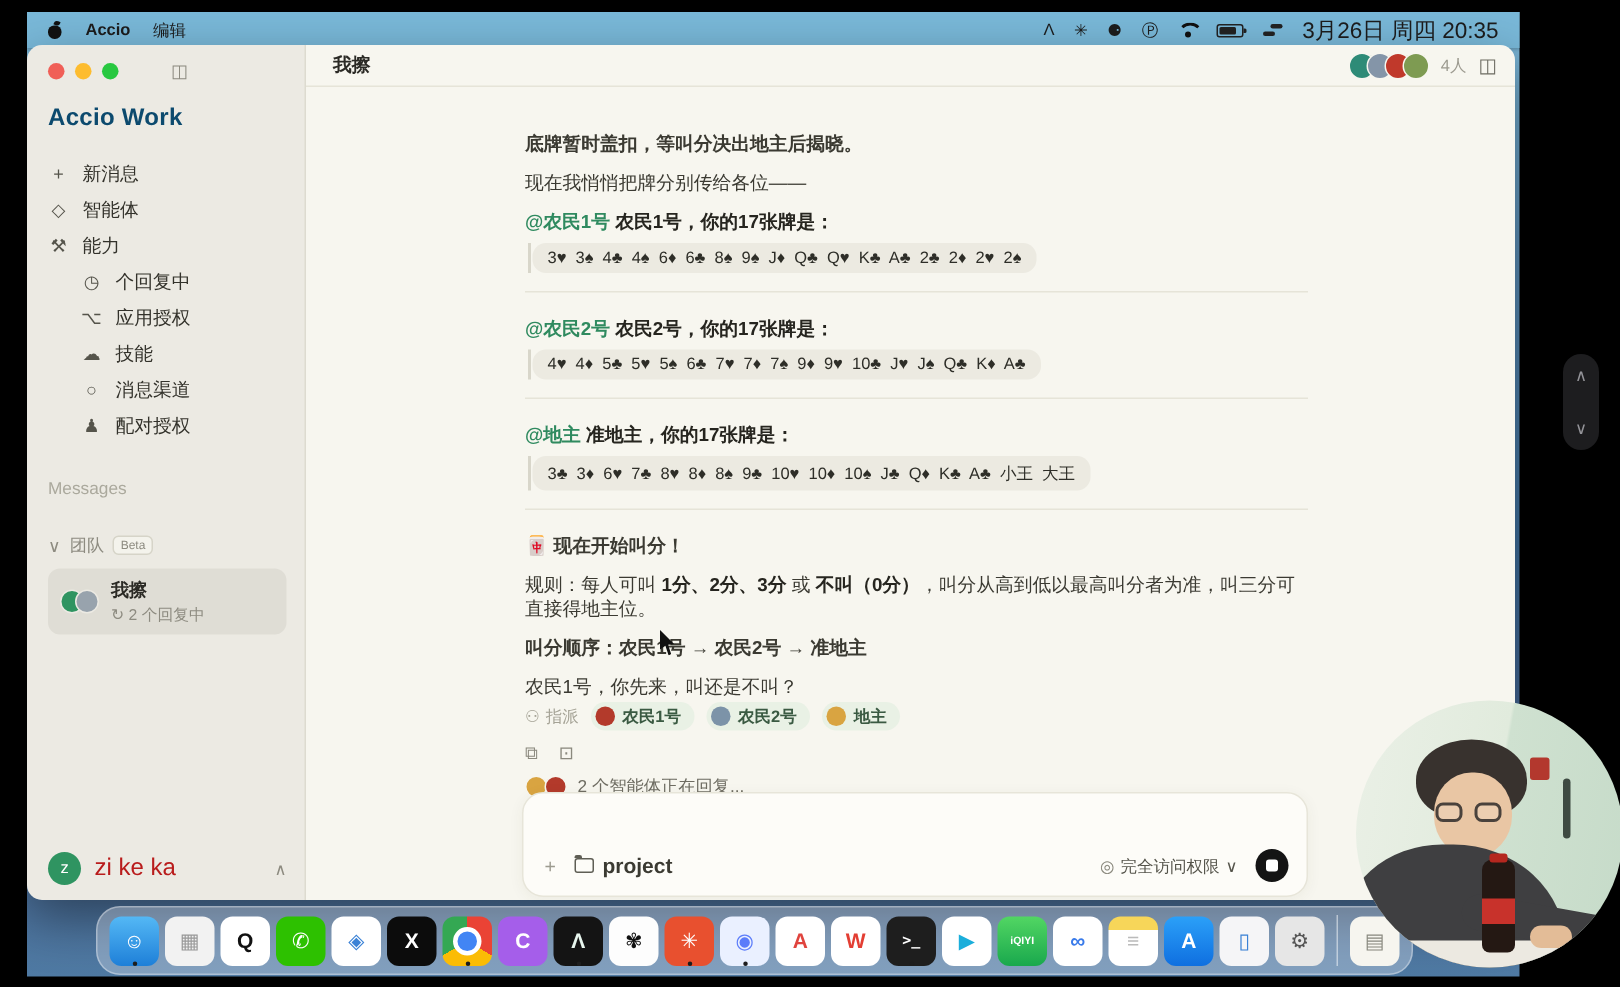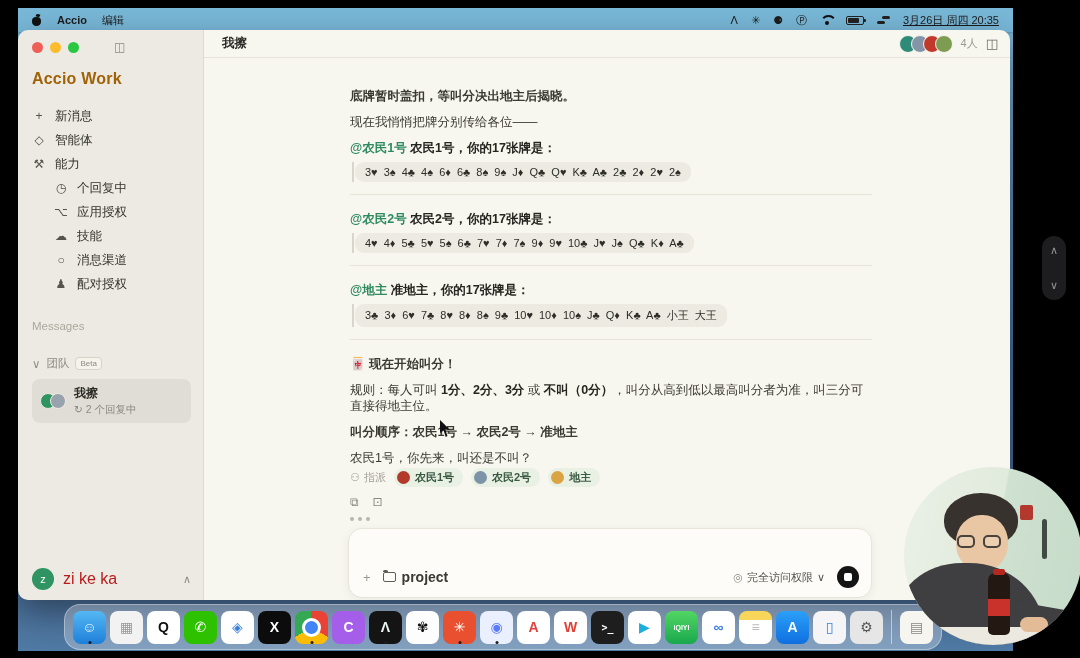--- a/index.html
+++ b/index.html
@@ -21,31 +21,31 @@
   .wifi { width:13px; height:10px; position:relative; }
   .wifi::before { content:""; position:absolute; left:0; top:0; width:13px; height:13px; border:2px solid #111; border-radius:50%; clip-path:polygon(0 0,100% 0,50% 50%); }
   .wifi::after { content:""; position:absolute; left:4.5px; top:6px; width:4px; height:4px; background:#111; border-radius:50%; }
   .battery { width:18px; height:9px; border:1px solid #222; border-radius:2px; position:relative; }
   .battery::before { content:""; position:absolute; left:1px; top:1px; width:11px; height:5px; background:#222; border-radius:1px; }
   .battery::after { content:""; position:absolute; right:-3px; top:2px; width:2px; height:3px; background:#222; border-radius:0 1px 1px 0; }
   .cc { width:13px; height:10px; display:flex; flex-direction:column; gap:2px; justify-content:center; }
   .cc i { display:block; height:3px; border-radius:2px; background:#222; }
   .cc i:first-child { width:8px; align-self:flex-end; }
   .cc i:last-child { width:8px; }
-  .mb-clock { font-size:11px;text-decoration:underline; }
+  .mb-clock { font-size:15px; }
   
   .window { position:absolute; left:0; top:22px; width:992px; height:570px; border-radius:10px;
     overflow:hidden; display:flex; box-shadow:0 12px 34px rgba(0,0,0,.4); }
   
   .sidebar { width:186px; background:#eceae3; border-right:1px solid #dddbd0; display:flex; flex-direction:column; padding:10px 12px 10px 14px; }
   .traffic { display:flex; align-items:center; gap:7px; margin-bottom:16px; }
   .dot { width:11px; height:11px; border-radius:50%; }
   .dot.r{background:#f05f57;} .dot.y{background:#fdbc2e;} .dot.g{background:#28c840;}
   .sb-toggle { margin-left:28px; color:#8d8b80; font-size:12px; }
-  .logo { font-size:16px; font-weight:800; color:#a16207; letter-spacing:.2px; margin-bottom:16px; }
+  .logo { font-size:16px; font-weight:800; color:#0c4a6e; letter-spacing:.2px; margin-bottom:16px; }
   .nav-item { display:flex; align-items:center; gap:9px; height:24px; font-size:12.5px; color:#33322b; }
   .nav-item .ic { width:14px; text-align:center; color:#55544b; font-size:12px; }
   .nav-sub { padding-left:22px; }
   .sec-label { margin-top:24px; font-size:11.5px; color:#aba99d; }
   .team-row { margin-top:24px; display:flex; align-items:center; gap:6px; font-size:11.5px; color:#8d8b80; }
   .beta { font-size:8px; color:#8d8b80; border:1px solid #d6d4c8; background:#f4f3ec; border-radius:4px; padding:1px 4px; }
   .convo { margin-top:8px; background:#dfddd5; border-radius:8px; padding:6px 8px; display:flex; gap:8px; align-items:center; }
   .convo-avs { display:flex; }
   .cav { width:16px; height:16px; border-radius:50%; border:1.5px solid #eceae3; }
   .cav + .cav { margin-left:-6px; }
@@ -291,20 +291,25 @@
                 <span class="pav" style="background:#d9a441;"></span>
                 <span class="plbl">地主</span>
               </span>
           </div>
 
           <div class="actions">
             <span>⧉</span>
             <span>⊡</span>
           </div>
 
+          <div class="typing">
+            <span class="tav" style="background:#d9a441;"></span>
+            <span class="tav" style="background:#b33a2b;"></span>
+            <span class="txt">2 个智能体正在回复...</span>
+          </div>
           <div class="tdots">
               <i></i>
               <i></i>
               <i></i>
             </div>
         </div>
 
         <div class="cursor"></div>
 
         <div class="composer">

